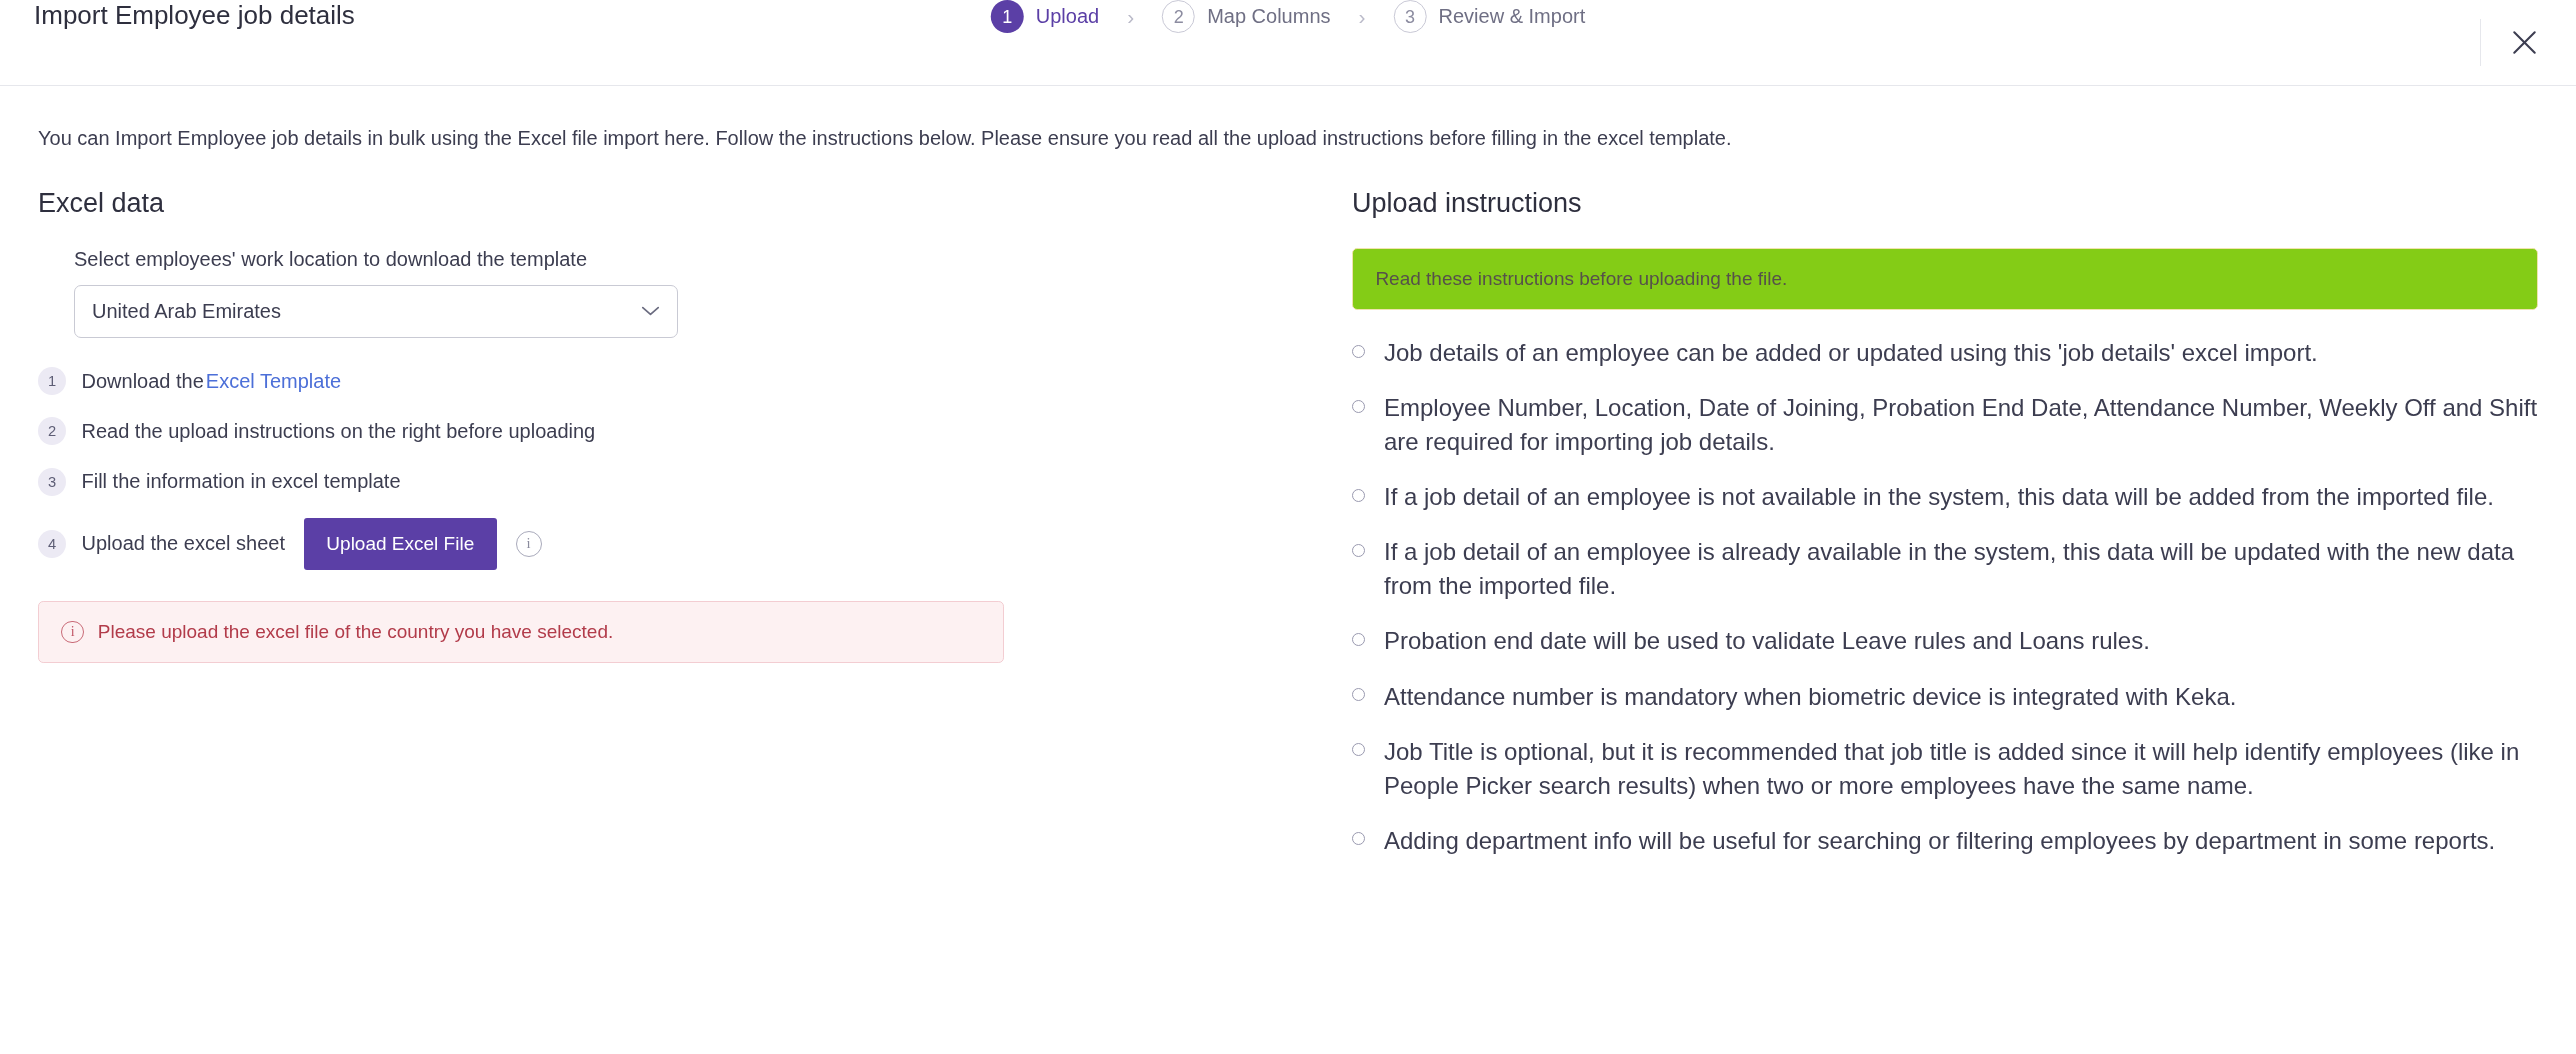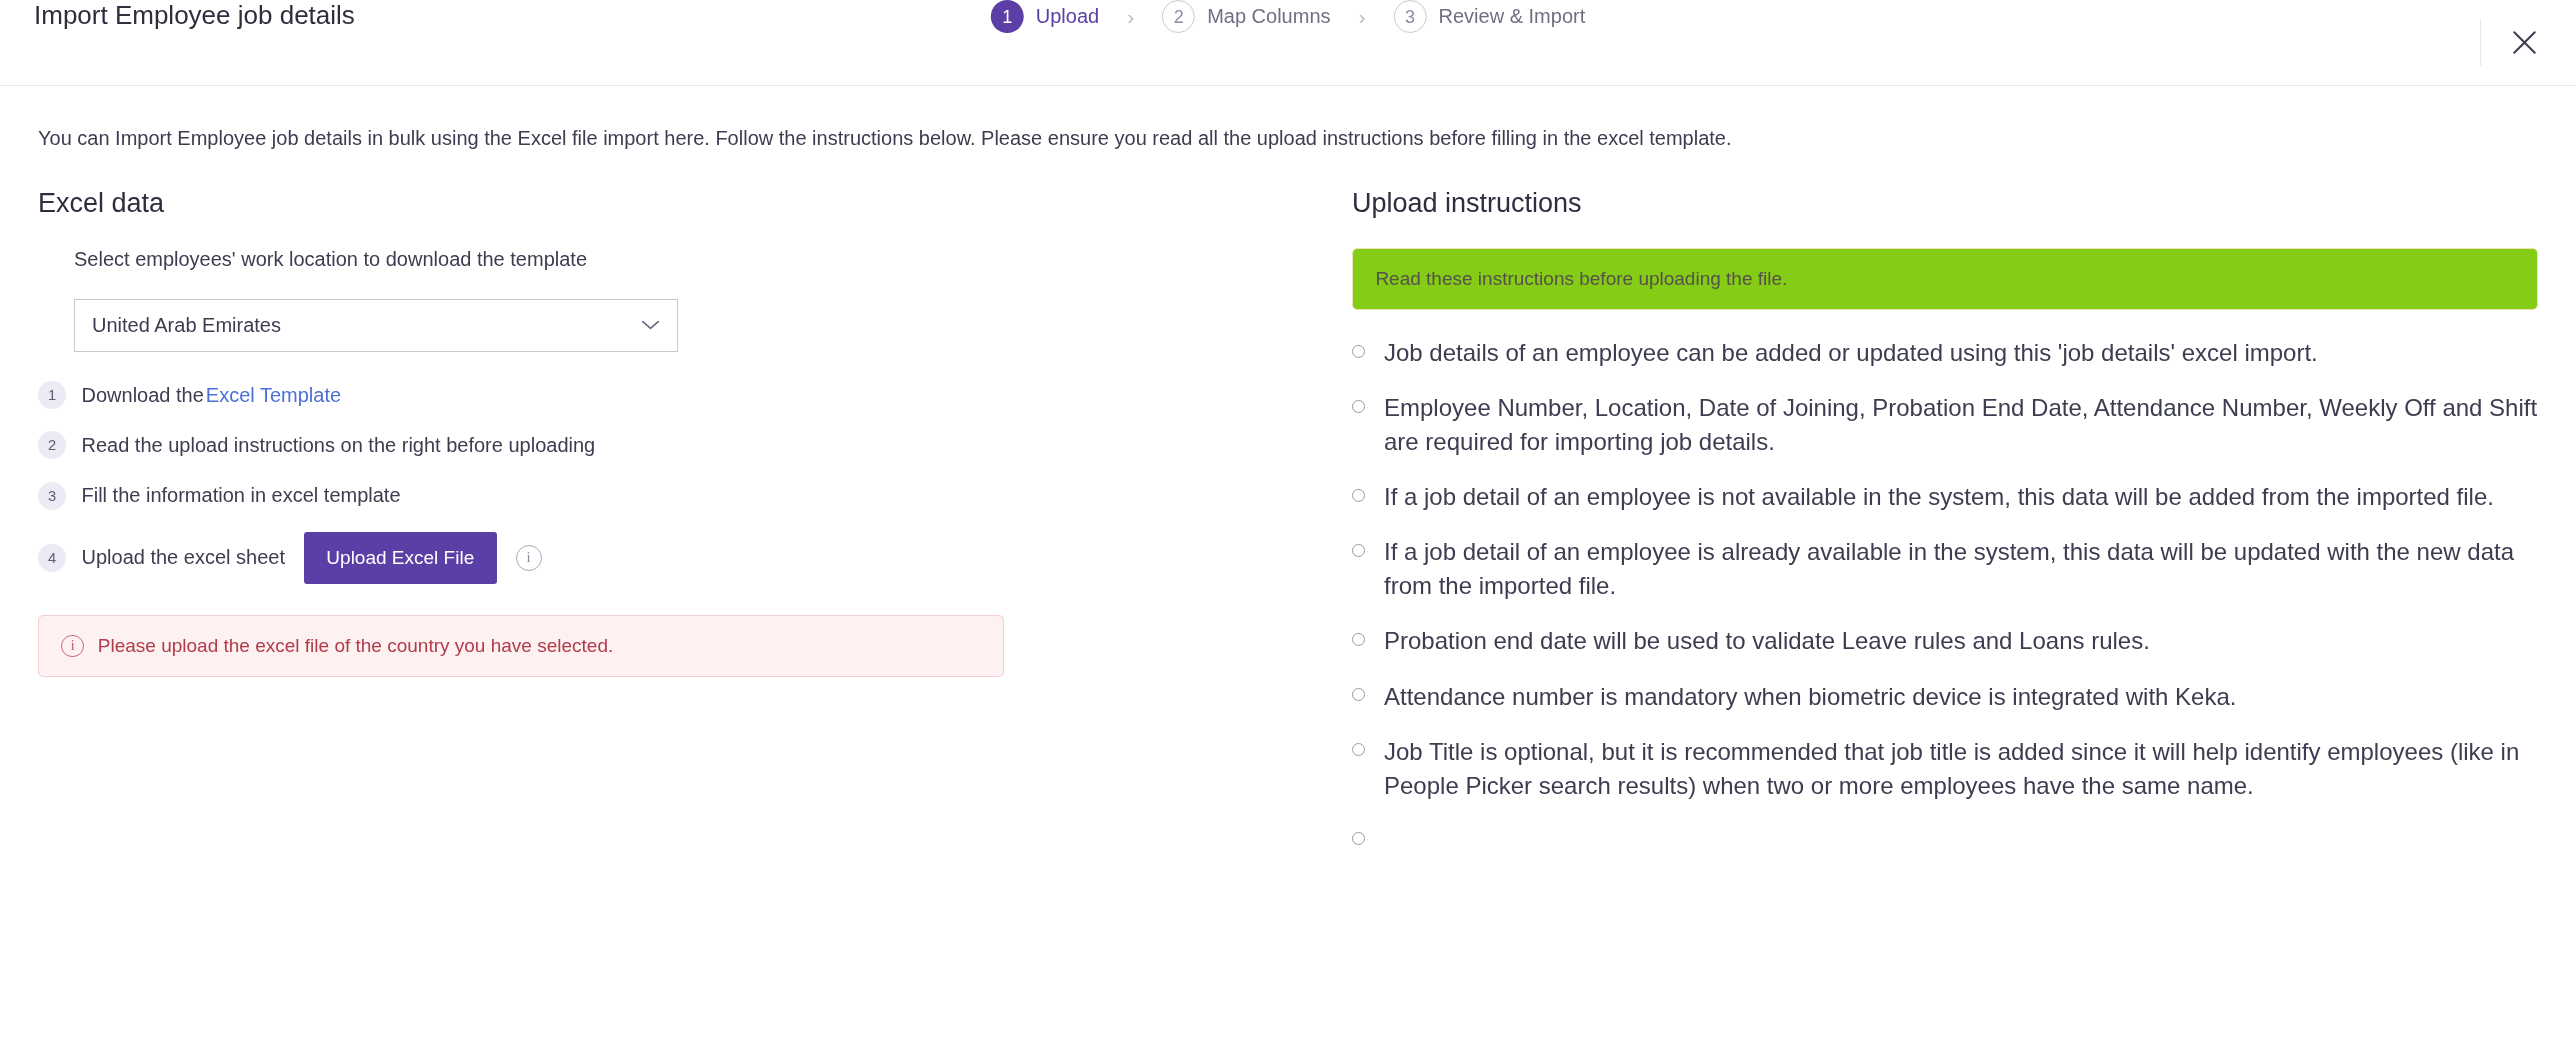--- a/index.html
+++ b/index.html
@@ -119,27 +119,27 @@
     color: #2e2f3e;
     font-weight: 400;
     margin: 0 0 29px 0;
   }
 
   .left-inner { padding-left: 36px; }
 
   .field-label {
     font-size: 20px;
     color: #3c3d50;
-    margin-bottom: 28px;
+    margin-bottom: 14px;
   }
   .select-box {
     width: 604px;
     height: 53px;
     border: 0.9px solid #c9cad4;
-    border-radius: 0;
+    border-radius: 7px;
     display: flex;
     align-items: center;
     padding: 0 17px;
     justify-content: space-between;
     cursor: pointer;
     background: #fff;
   }
   .select-value {
     font-size: 20px;
     color: #3c3d50;
@@ -375,17 +375,18 @@
       <div class="instr-item">
         <div class="bullet"></div>
         <div class="instr-text">Attendance number is mandatory when biometric device is integrated with Keka.</div>
       </div>
       <div class="instr-item">
         <div class="bullet"></div>
         <div class="instr-text">Job Title is optional, but it is recommended that job title is added since it will help identify employees (like in People Picker search results) when two or more employees have the same name.</div>
       </div>
       <div class="instr-item">
         <div class="bullet"></div>
+        <div class="instr-text">Adding department info will be useful for searching or filtering employees by department in some reports.</div>
       </div>
     </div>
   </div>
 </div>
 
 
 </body></html>

